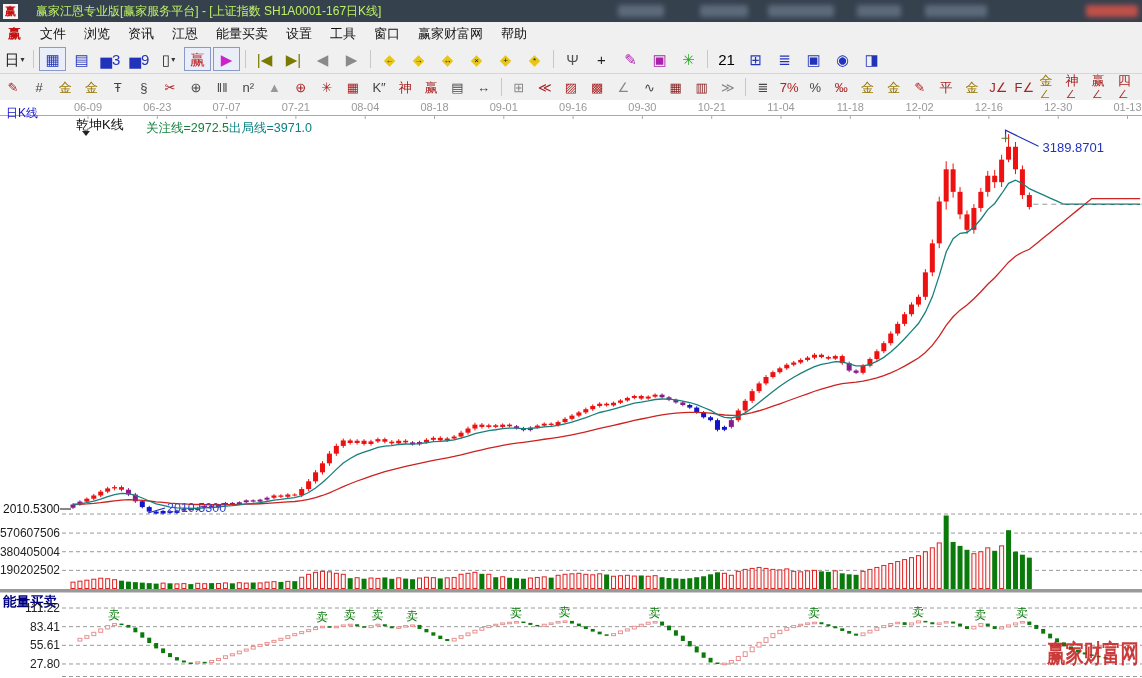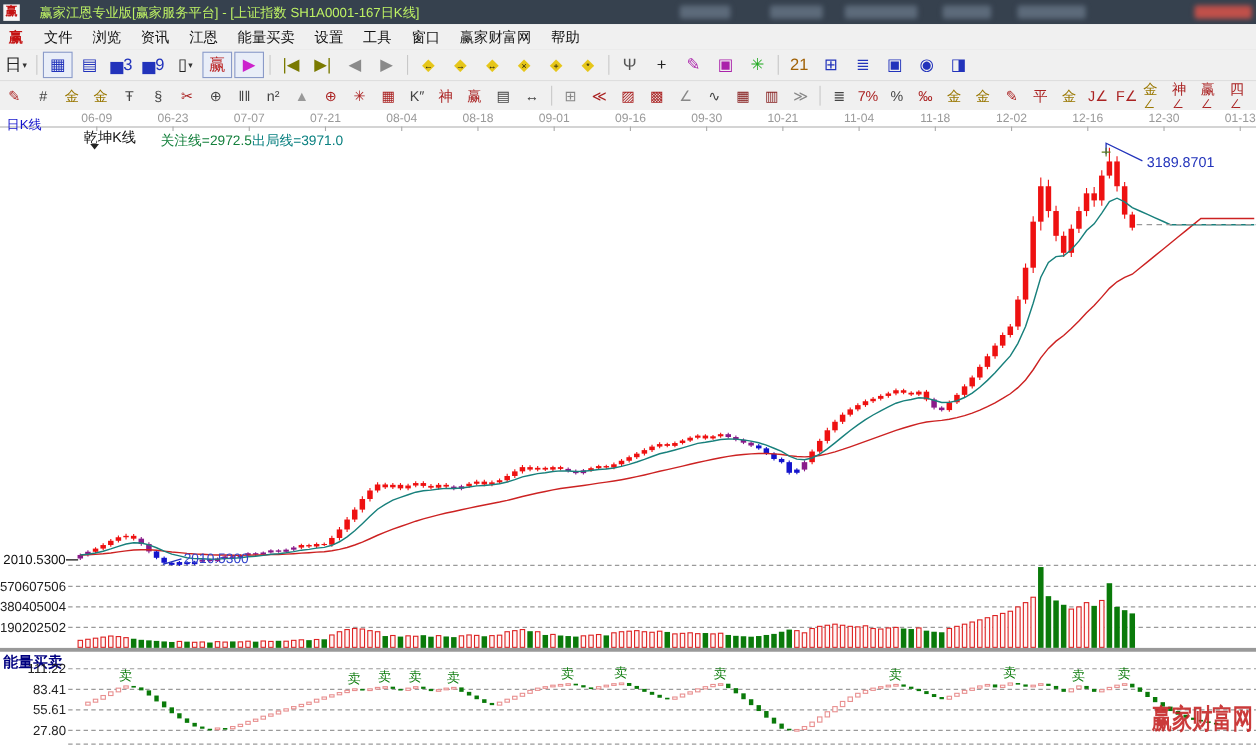--- a/index.html
+++ b/index.html
@@ -148,21 +148,21 @@
         <b class="g" style="color: rgb(170, 34, 170);">✎</b>
       </span>
       <span class="tbtn">
         <b class="g" style="color: rgb(170, 34, 170);">▣</b>
       </span>
       <span class="tbtn">
         <b class="g" style="color: rgb(34, 170, 34);">✳</b>
       </span>
       <span class="tsep"></span>
       <span class="tbtn">
-        <b class="g" style="color: #a16207;">21</b>
+        <b class="g" style="color: #000000;">21</b>
       </span>
       <span class="tbtn">
         <b class="g" style="color: rgb(34, 51, 187);">⊞</b>
       </span>
       <span class="tbtn">
         <b class="g" style="color: rgb(34, 51, 187);">≣</b>
       </span>
       <span class="tbtn">
         <b class="g" style="color: rgb(34, 51, 187);">▣</b>
       </span>

